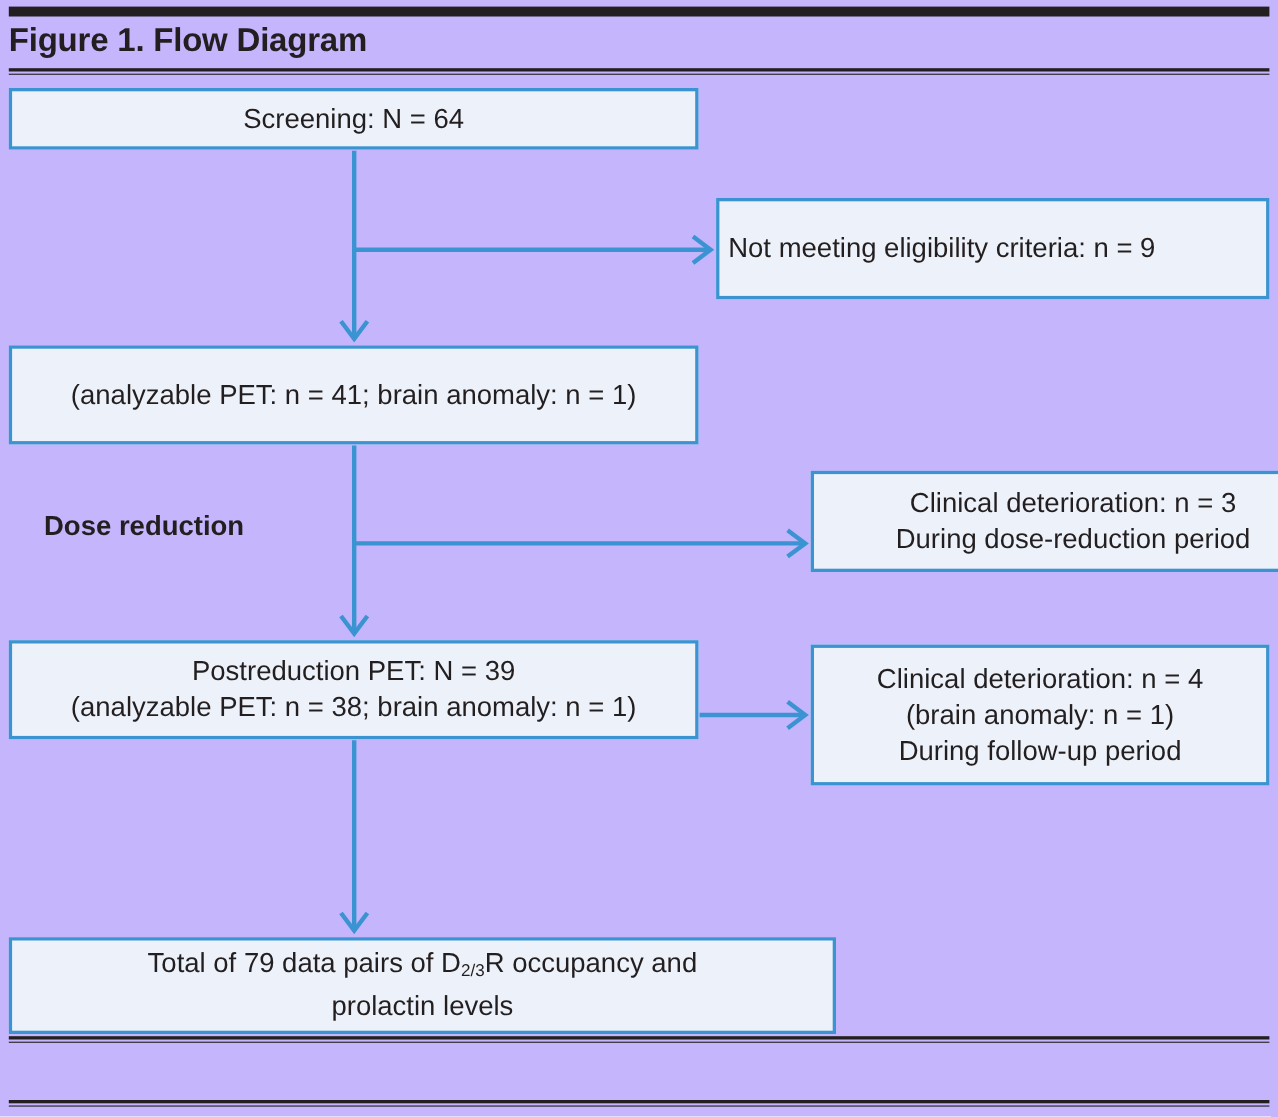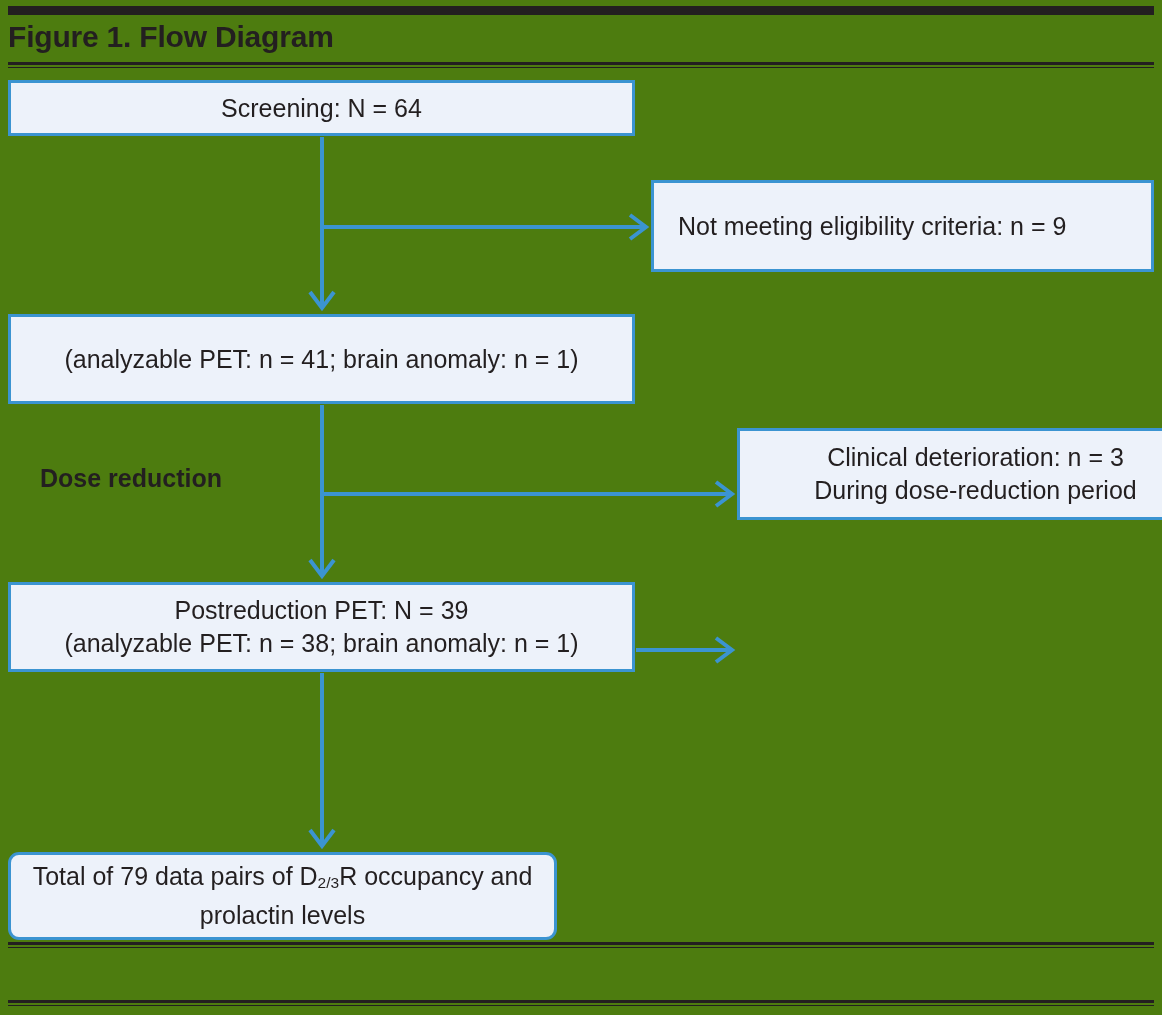--- a/index.html
+++ b/index.html
@@ -8,21 +8,21 @@
     background: #ffffff;
   }
   body {
     font-family: "Liberation Sans", sans-serif;
     color: #231f20;
   }
   #figure-root {
     position: relative;
     width: 1162px;
     height: 1015px;
-    background: #4d7c0f;
+    background: #c4b5fd;
     overflow: hidden;
   }
 
   
   .top-rule {
     position: absolute;
     left: 8px;
     top: 6px;
     width: 1146px;
     height: 9px;
@@ -110,34 +110,34 @@
     background: #edf2fa;
     border: 3px solid #3b94d1;
     display: flex;
     flex-direction: column;
     align-items: center;
     justify-content: center;
     text-align: center;
     font-size: 25px;
     line-height: 33px;
     color: #231f20;
-    padding: 0 24px;
+    padding: 0 8px;
   }
   .flow-box .ln { white-space: nowrap; display: block; }
   .flow-box.left-text { align-items: flex-end; text-align: left; }
   .flow-box.left-text .ln { width: 100%; text-align: left; padding-left: 10px; }
 
   
   #box-screening   { left: 8px;   top: 80px;  width: 627px; height: 56px; }
   #box-exclusion   { left: 651px; top: 180px; width: 503px; height: 92px; }
   #box-baseline    { left: 8px;   top: 314px; width: 627px; height: 90px; }
   #box-clinical1   { left: 737px; top: 428px; width: 477px; height: 92px; }
   #box-postred     { left: 8px;   top: 582px; width: 627px; height: 90px; }
   #box-clinical2   { left: 737px; top: 586px; width: 417px; height: 128px; }
-  #box-total       { left: 8px;   top: 852px; width: 549px; height: 88px; border-radius: 11px; }
+  #box-total       { left: 8px;   top: 852px; width: 752px; height: 88px; }
 
   .dose-label {
     position: absolute;
     left: 40px;
     top: 464px;
     font-size: 25px;
     font-weight: bold;
     color: #231f20;
     white-space: nowrap;
   }
@@ -207,20 +207,25 @@
   <div class="flow-box" id="box-clinical1">
     <span class="ln">Clinical deterioration: n = 3</span>
     <span class="ln">During dose-reduction period</span>
   </div>
 
   <div class="flow-box" id="box-postred">
     <span class="ln">Postreduction PET: N = 39</span>
     <span class="ln">(analyzable PET: n = 38; brain anomaly: n  = 1)</span>
   </div>
 
+  <div class="flow-box" id="box-clinical2">
+    <span class="ln">Clinical deterioration: n = 4</span>
+    <span class="ln">(brain anomaly: n = 1)</span>
+    <span class="ln">During follow-up  period</span>
+  </div>
 
   <div class="flow-box" id="box-total">
     <span class="ln"><span>Total of 79 data pairs of D</span><sub>2/3</sub><span>R occupancy and</span></span>
     <span class="ln">prolactin levels</span>
   </div>
 
   <div class="foot-rule-top"></div>
   <div class="foot-rule-top2"></div>
   <div class="foot-rule-bot"></div>
   <div class="foot-rule-bot2"></div>

